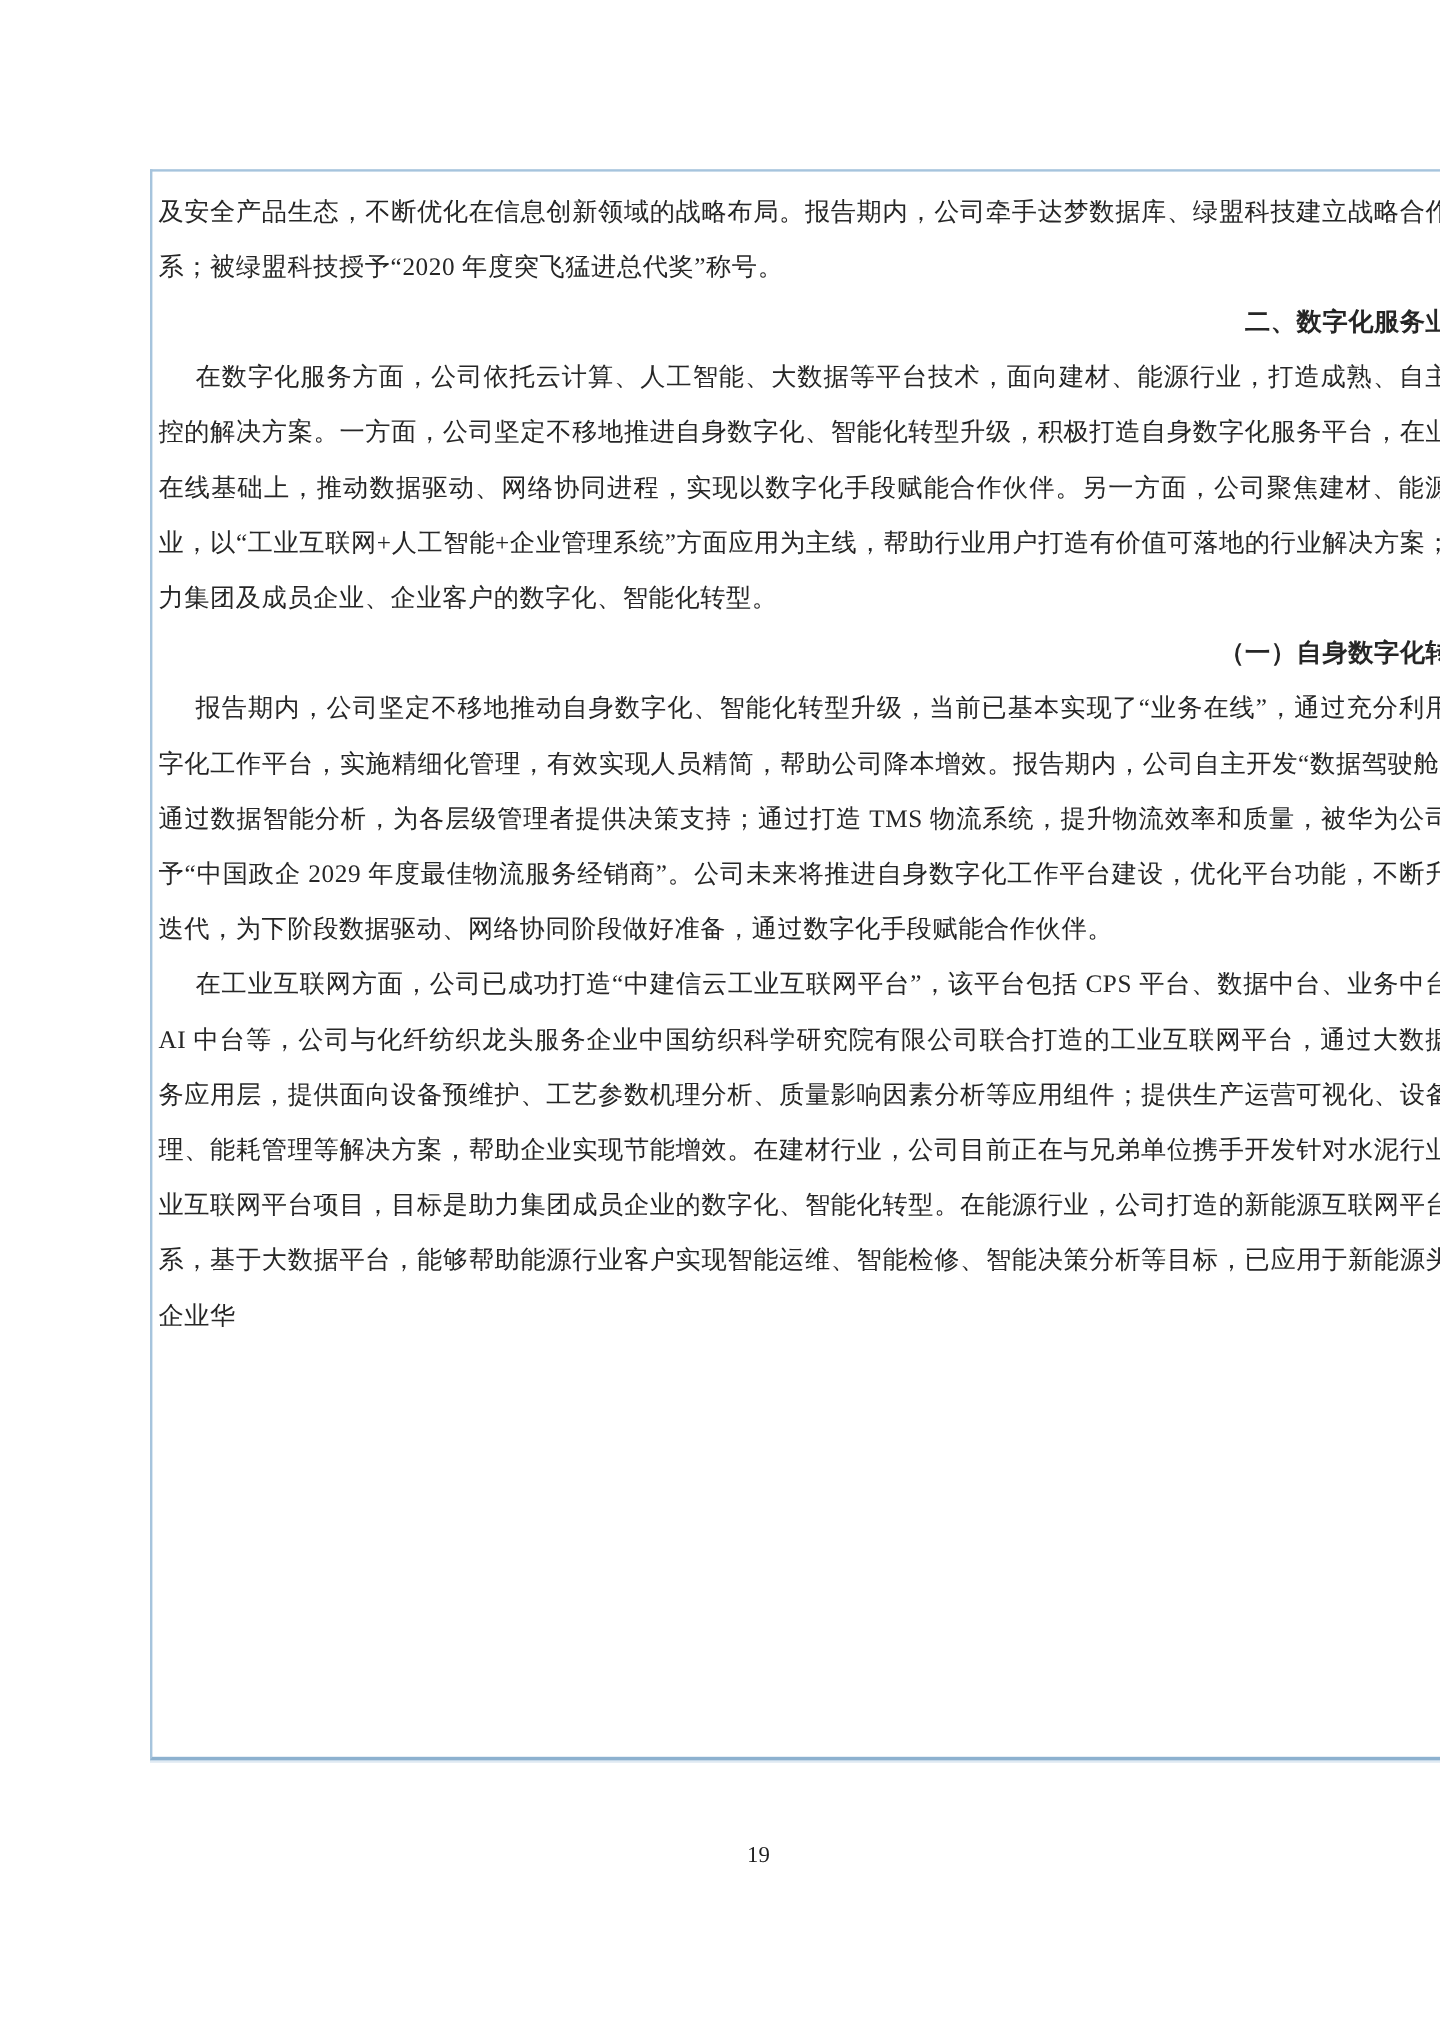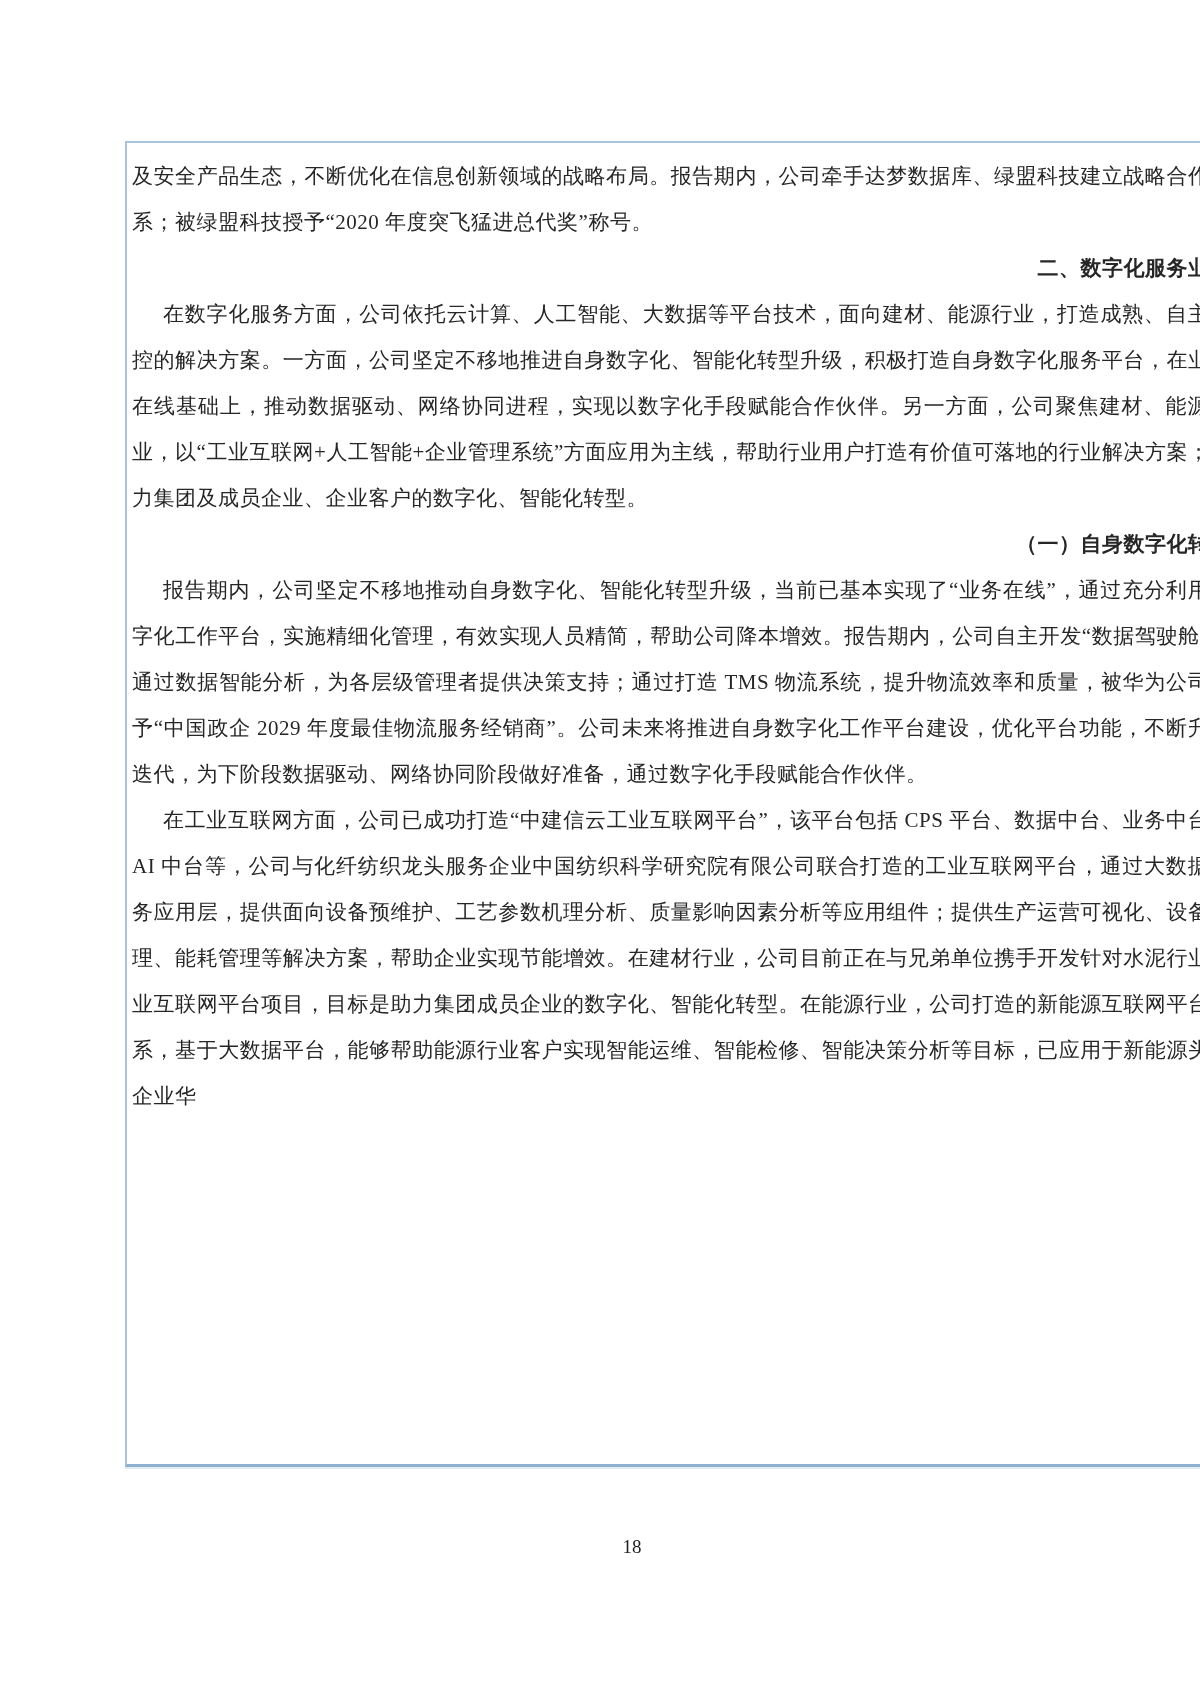--- a/index.html
+++ b/index.html
@@ -83,14 +83,14 @@
       <div class="block heading">
         <p>（一）自身数字化转型</p>
       </div>
       <div class="block paragraph">
         <p>报告期内，公司坚定不移地推动自身数字化、智能化转型升级，当前已基本实现了“业务在线”，通过充分利用数字化工作平台，实施精细化管理，有效实现人员精简，帮助公司降本增效。报告期内，公司自主开发“数据驾驶舱”，通过数据智能分析，为各层级管理者提供决策支持；通过打造 TMS 物流系统，提升物流效率和质量，被华为公司授予“中国政企 2029 年度最佳物流服务经销商”。公司未来将推进自身数字化工作平台建设，优化平台功能，不断升级迭代，为下阶段数据驱动、网络协同阶段做好准备，通过数字化手段赋能合作伙伴。</p>
       </div>
       <div class="block paragraph">
         <p>在工业互联网方面，公司已成功打造“中建信云工业互联网平台”，该平台包括 CPS 平台、数据中台、业务中台、AI 中台等，公司与化纤纺织龙头服务企业中国纺织科学研究院有限公司联合打造的工业互联网平台，通过大数据服务应用层，提供面向设备预维护、工艺参数机理分析、质量影响因素分析等应用组件；提供生产运营可视化、设备管理、能耗管理等解决方案，帮助企业实现节能增效。在建材行业，公司目前正在与兄弟单位携手开发针对水泥行业工业互联网平台项目，目标是助力集团成员企业的数字化、智能化转型。在能源行业，公司打造的新能源互联网平台体系，基于大数据平台，能够帮助能源行业客户实现智能运维、智能检修、智能决策分析等目标，已应用于新能源头部企业华</p>
       </div>
     </div>
-  <div class="page-number">18</div>
+  <div class="page-number">19</div>
 </div>
 
 </body></html>

